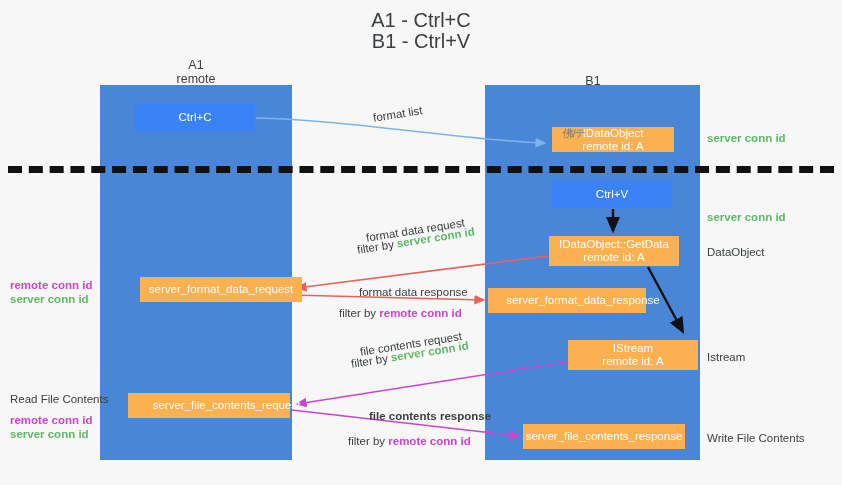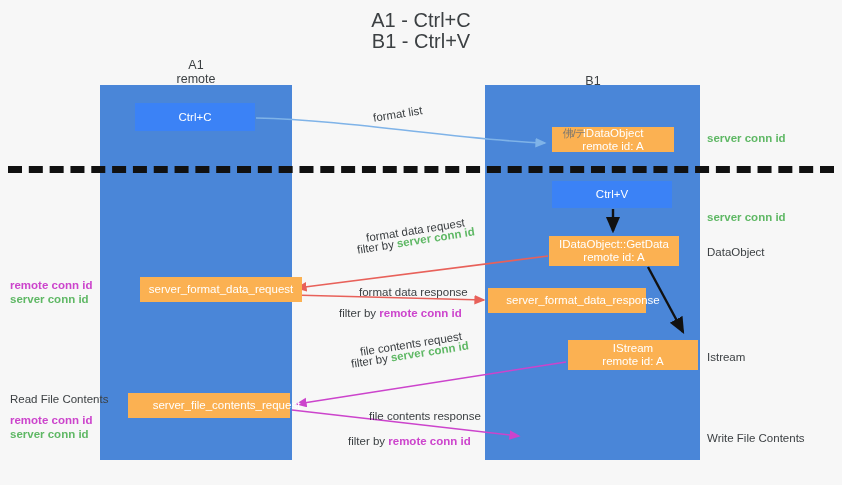--- a/index.html
+++ b/index.html
@@ -79,21 +79,21 @@
   .g{color:#5fb865;font-weight:bold;}
   .m{color:#cc44cc;font-weight:bold;}
 
   #t-formatlist{left:372px;top:111px;}
   #t-fdreq{left:365px;top:231px;}
   #t-fdreq2{left:356px;top:243px;}
   #t-fdresp{left:359px;top:285px;}
   #t-fdresp2{left:339px;top:306px;}
   #t-fcreq{left:359px;top:345px;}
   #t-fcreq2{left:350px;top:357px;}
-  #t-fcresp{left:369px;top:409px;}
+  #t-fcresp{left:369px;top:409px;font-weight:bold;}
   #t-fcresp2{left:348px;top:434px;}
 
   #t-sci-1{left:707px;top:131px;}
   #t-sci-2{left:707px;top:210px;}
   #t-dataobject{left:707px;top:245px;}
   #t-istream{left:707px;top:350px;}
   #t-writefile{left:707px;top:431px;}
 
   #t-left1{left:10px;top:278px;}
   #t-readfile{left:10px;top:392px;}
@@ -192,20 +192,23 @@
 
     <div class="node orange" id="n-istream" style="pointer-events:auto;">
       <span class="l1">IStream</span>
       <span class="l2">remote id: A</span>
     </div>
 
     <div class="node orange" id="n-filereq" style="pointer-events:auto;padding-left:39px;">
       <span class="l1">server_file_contents_request</span>
     </div>
 
+    <div class="node orange" id="n-fileresp" style="pointer-events:auto;">
+      <span class="l1">server_file_contents_response</span>
+    </div>
   </div>
 
   <div class="layer" id="text-layer" style="pointer-events:none;">
 
     <div class="note rot" id="t-formatlist">format list</div>
 
     <div class="note rot" id="t-fdreq">format data request</div>
     <div class="note rot" id="t-fdreq2">
       <span>filter by </span><span class="g">server conn id</span>
     </div>

